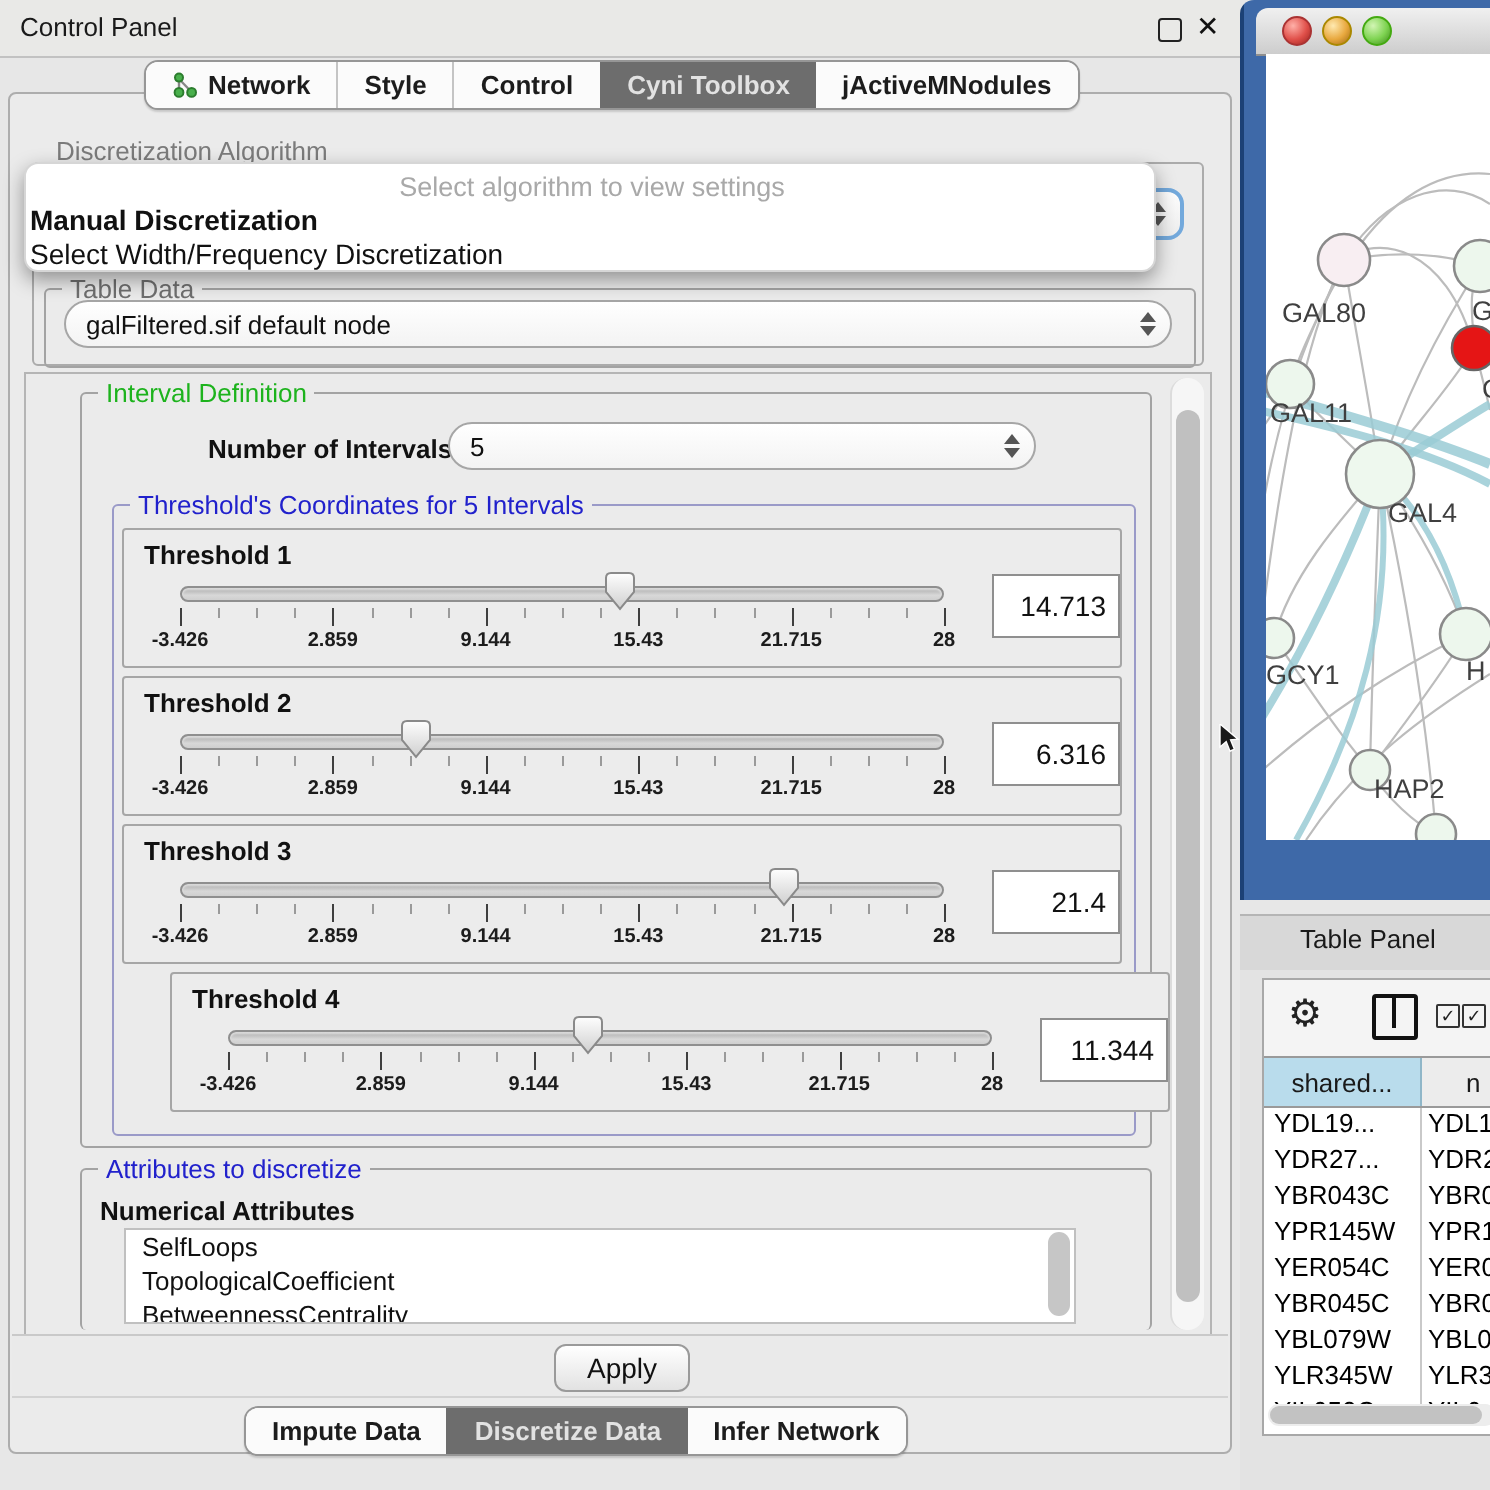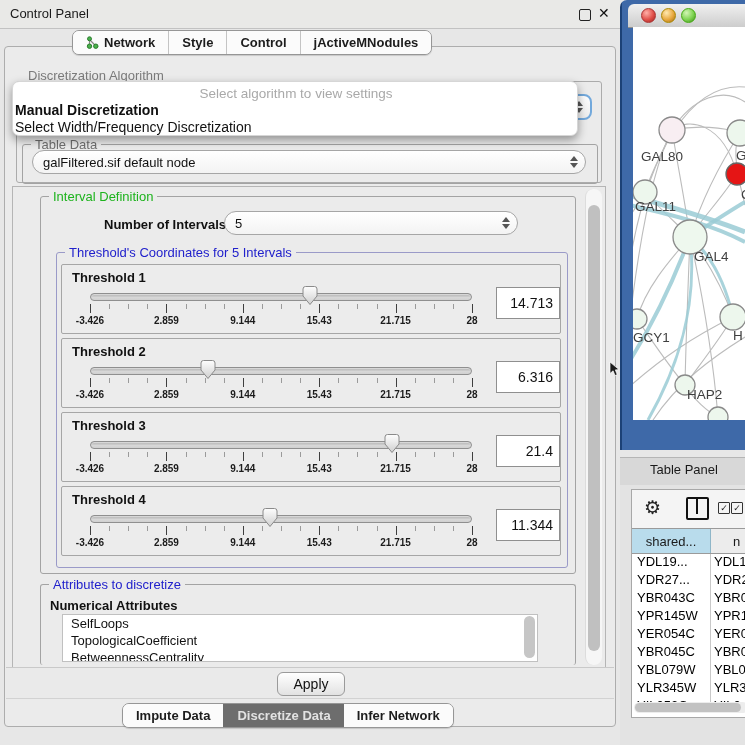--- a/index.html
+++ b/index.html
@@ -176,20 +176,23 @@
             <circle cx="9.8" cy="10.2" r="2.2" fill="#49b04c" stroke="#2c7d2e"></circle>
           </svg>
         </span>
         <span>Network</span>
       </div>
       <div class="tab">
         <span>Style</span>
       </div>
       <div class="tab">
         <span>Control</span>
+      </div>
+      <div class="tab tab-sel">
+        <span>Cyni Toolbox</span>
       </div>
       <div class="tab">
         <span>jActiveMNodules</span>
       </div>
     </div>
 
   <div class="abs group" id="algo-group"></div>
   <div class="abs group-label lbl-gray" id="algo-label">Discretization Algorithm</div>
   <div class="abs" id="algo-combo">
     <span class="spinner">
@@ -364,21 +367,21 @@
             </div>
           <div class="thumb" style="left: 78.9983%;">
             <svg width="18" height="21" viewBox="0 0 18 21">
               <path d="M2 4 Q2 1.5 4.5 1.5 L13.5 1.5 Q16 1.5 16 4 L16 11 L9 19.5 L2 11 Z" fill="url(#thumbG)" stroke="#8a8a8a" stroke-width="1"></path>
             </svg>
           </div>
         </div>
         <div class="th-value">21.4</div>
       </div>
     </div>
-      <div class="th-panel abs" style="top: 486px;">
+      <div class="th-panel abs" style="top: 486px; margin-left: 24px;">
       <div class="th-label">Threshold 4</div>
       <div class="th-row">
         <div class="track-area">
           <div class="groove"></div>
           <div class="ticks">
               <span class="tick major" style="left: 0%;"></span>
               <span class="tick minor" style="left: 5%;"></span>
               <span class="tick minor" style="left: 10%;"></span>
               <span class="tick minor" style="left: 15%;"></span>
               <span class="tick major" style="left: 20%;"></span>

